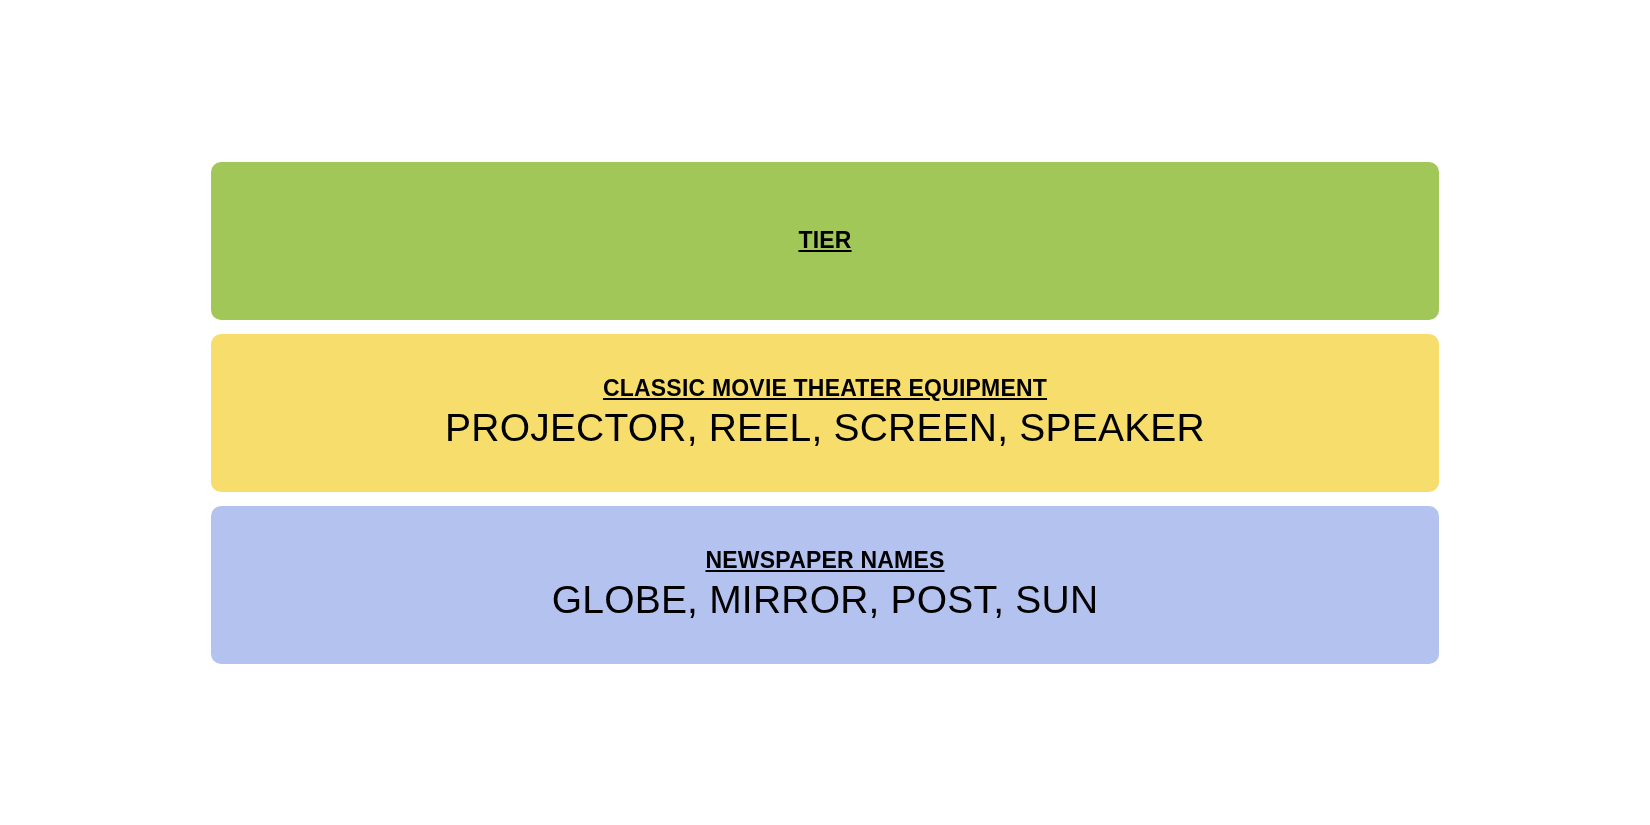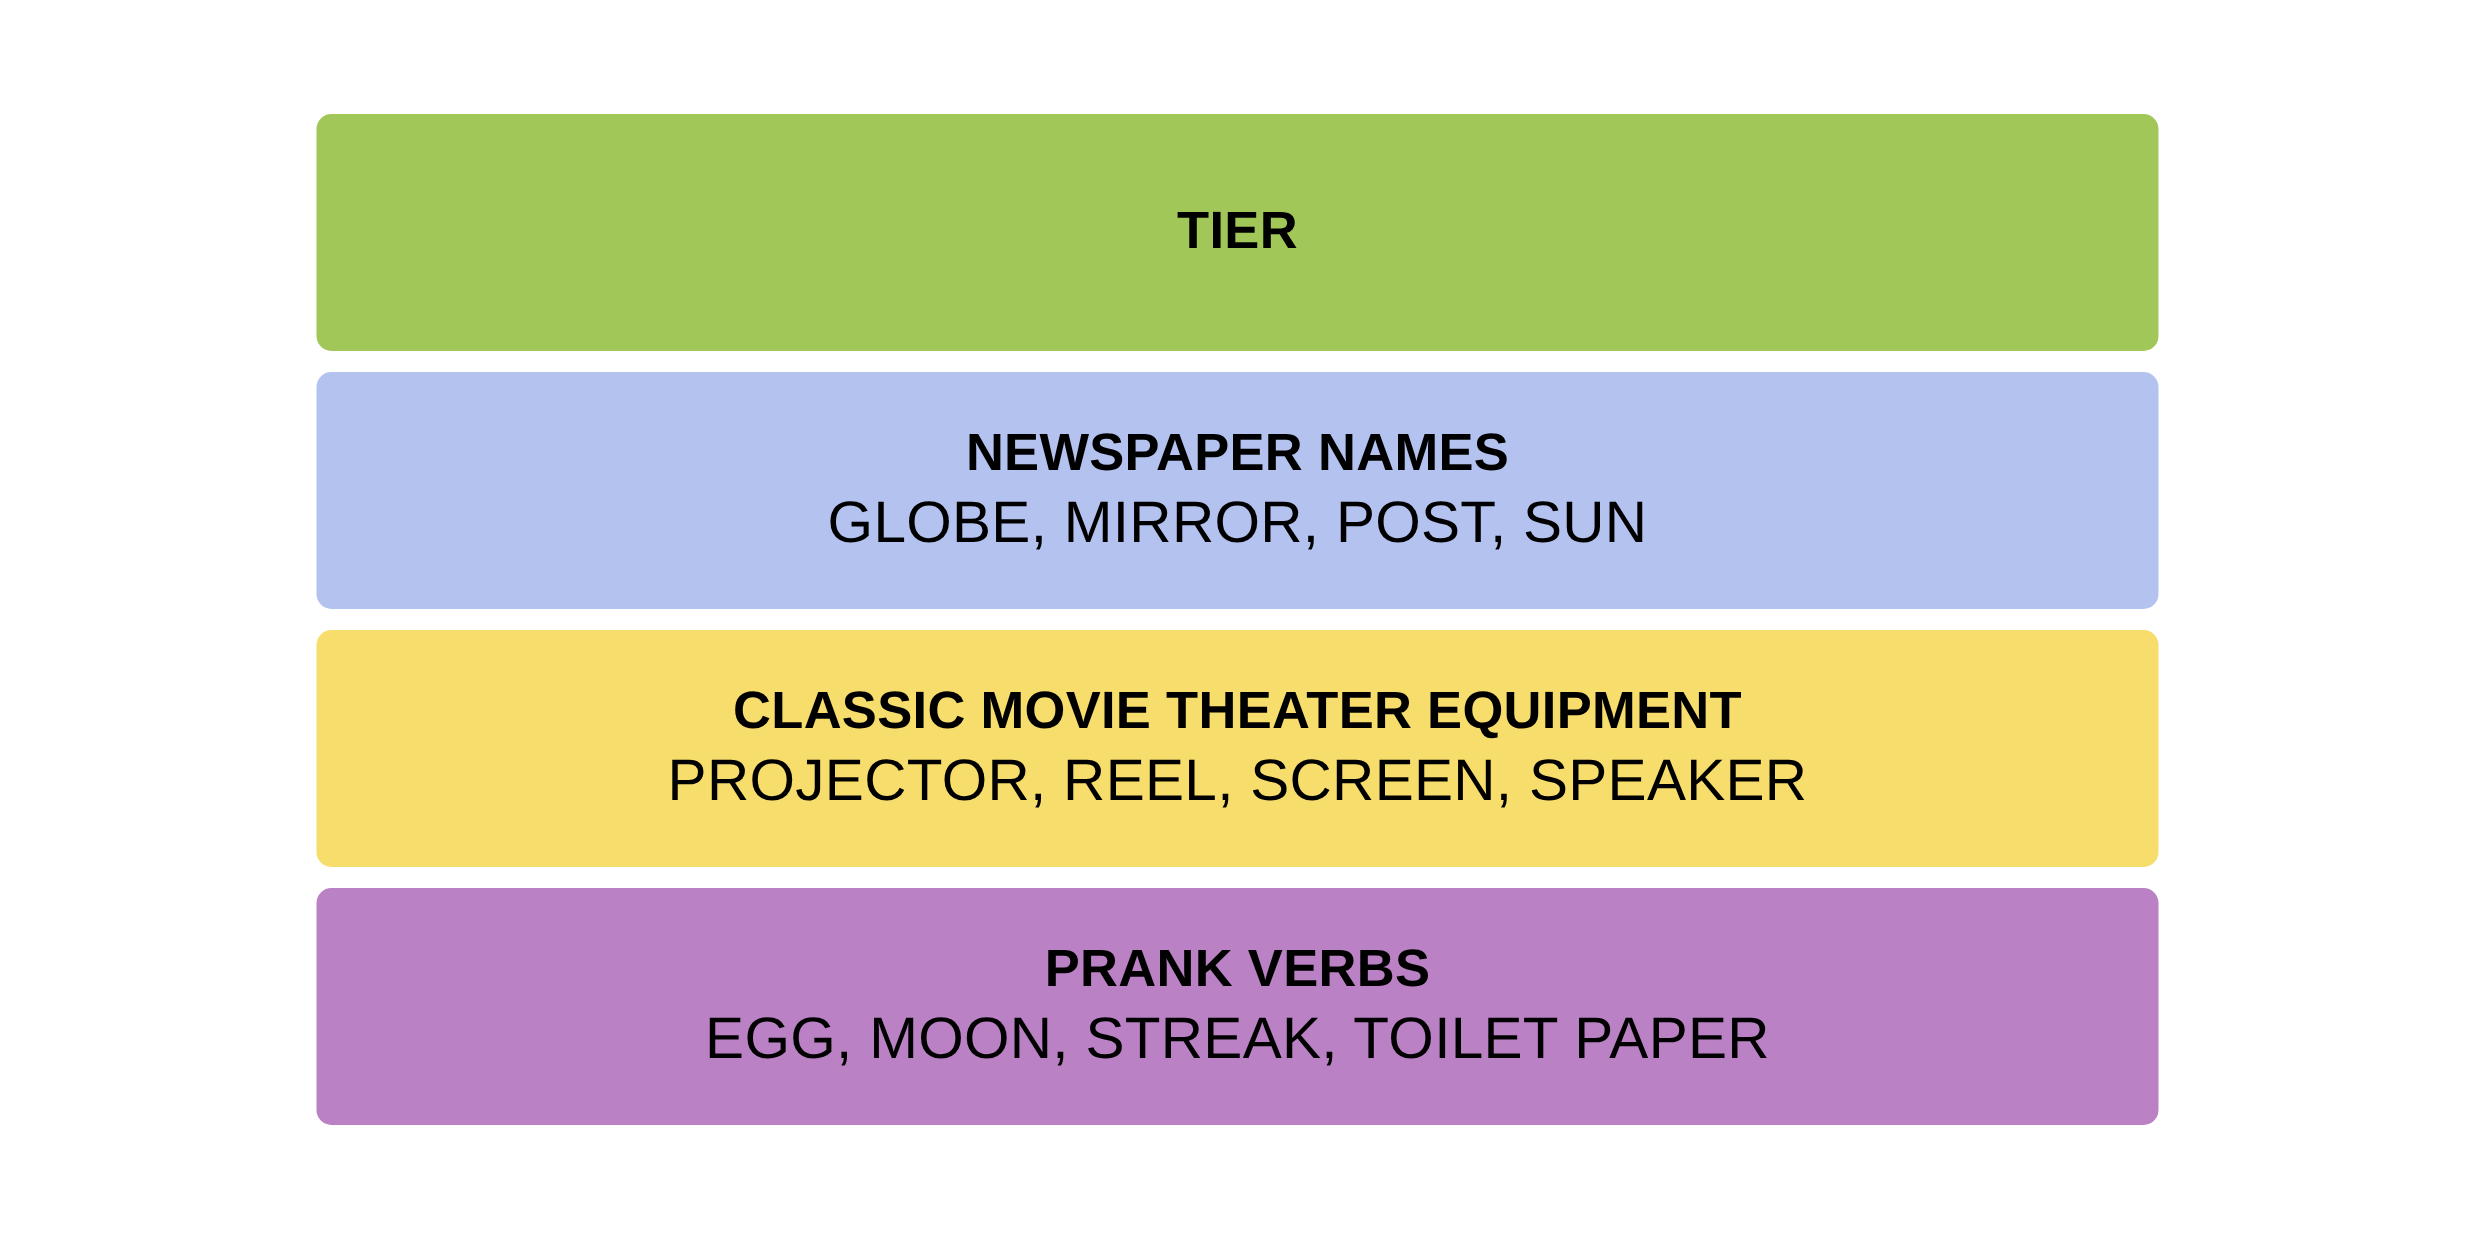--- a/index.html
+++ b/index.html
@@ -33,51 +33,48 @@
     flex-direction: column;
     align-items: center;
     justify-content: center;
     text-align: center;
     padding: 0 18px;
     color: #000000;
     line-height: 1.16;
   }
 
   .category-title {
-    font-size: 35px;
+    font-size: 23px;
     font-weight: bold;
     letter-spacing: 0.2px;
     white-space: nowrap;
+    text-decoration: underline;
   }
 
   .category-members {
     font-size: 39px;
     font-weight: normal;
     letter-spacing: 0.2px;
     margin-top: 4px;
     white-space: nowrap;
   }
 </style>
 </head>
 <body style="background: rgb(255, 255, 255);">
 
 <div id="board">
 
   <div class="category-card" style="background: rgb(162, 199, 89);">
     <div class="category-title">TIER</div>
   </div>
 
+  <div class="category-card" style="background: rgb(247, 221, 107);">
+    <div class="category-title">CLASSIC MOVIE THEATER EQUIPMENT</div>
+    <div class="category-members">PROJECTOR, REEL, SCREEN, SPEAKER</div>
+  </div>
+
   <div class="category-card" style="background: rgb(180, 194, 239);">
     <div class="category-title">NEWSPAPER NAMES</div>
     <div class="category-members">GLOBE, MIRROR, POST, SUN</div>
   </div>
 
-  <div class="category-card" style="background: rgb(247, 221, 107);">
-    <div class="category-title">CLASSIC MOVIE THEATER EQUIPMENT</div>
-    <div class="category-members">PROJECTOR, REEL, SCREEN, SPEAKER</div>
-  </div>
-
-  <div class="category-card" style="background: rgb(186, 129, 197);">
-    <div class="category-title">PRANK VERBS</div>
-    <div class="category-members">EGG, MOON, STREAK, TOILET PAPER</div>
-  </div>
 
 </div>
 
 </body></html>

